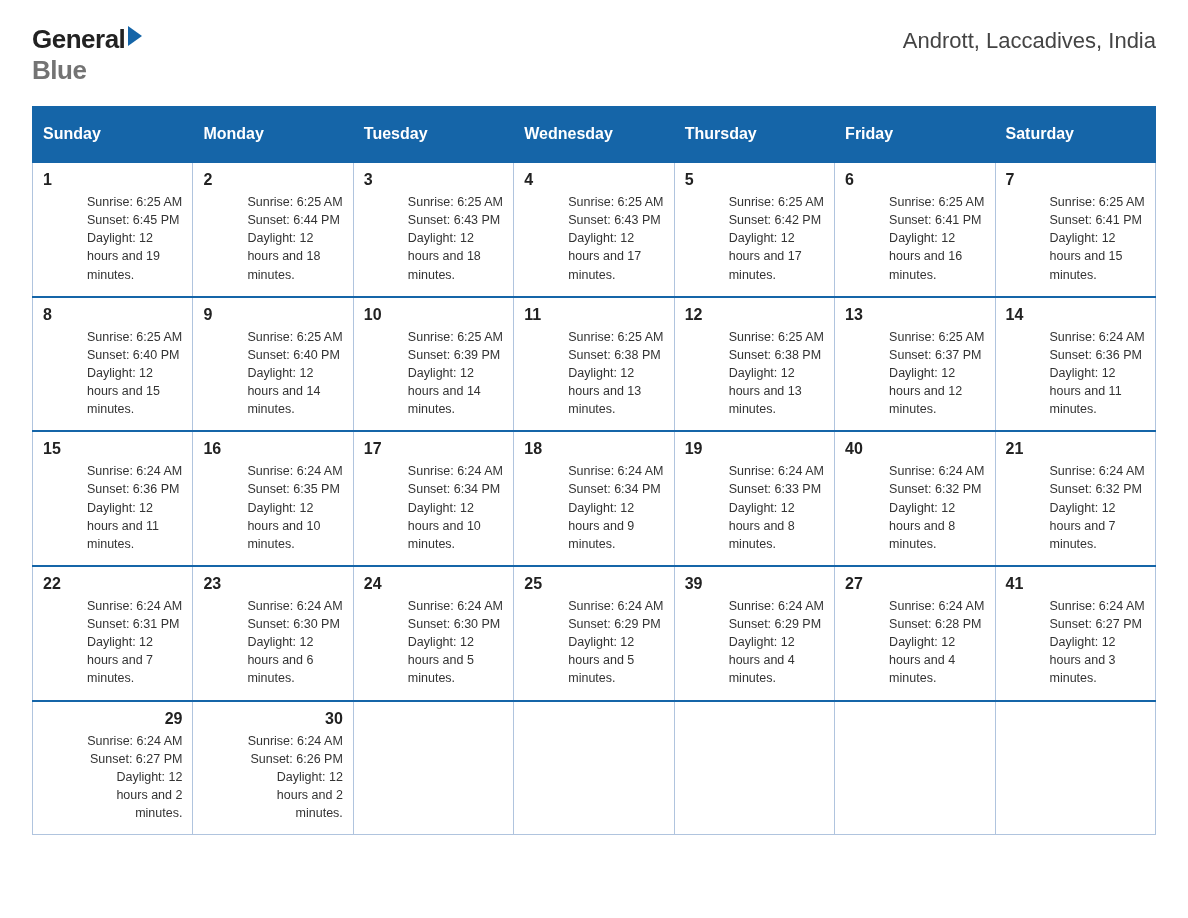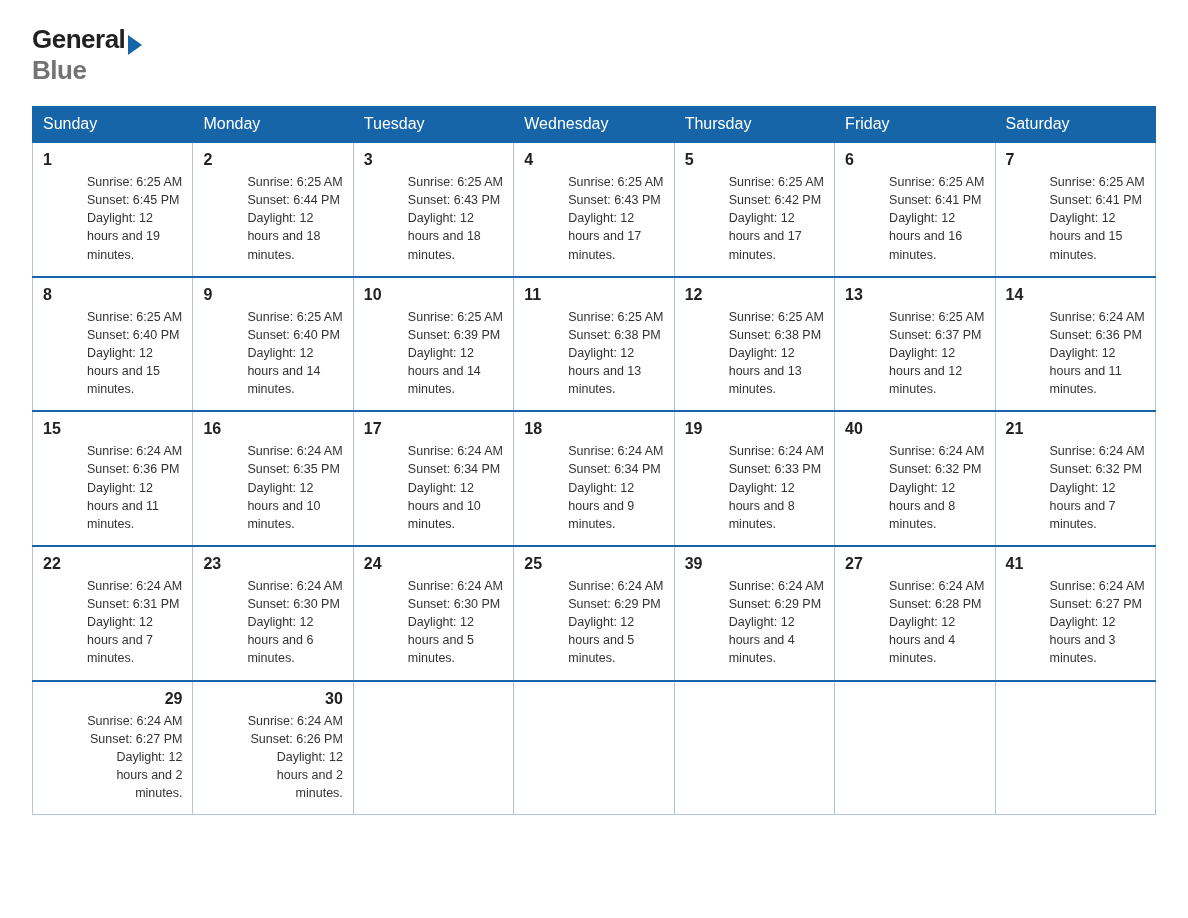--- a/index.html
+++ b/index.html
@@ -15,21 +15,21 @@
       align-items: flex-start;
       margin-bottom: 20px;
     }
     .logo {
       display: flex;
       flex-direction: column;
       align-items: flex-start;
     }
     .logo-top {
       display: flex;
-      align-items: flex-end;
+      align-items: flex-start;
     }
     .logo-text-general {
       font-size: 26px;
       font-weight: bold;
       color: #222;
       letter-spacing: -0.5px;
     }
     .logo-arrow {
       width: 0;
       height: 0;
@@ -61,22 +61,22 @@
     }
     .calendar {
       width: 100%;
       border-collapse: collapse;
       border: 1.5px solid #1565a8;
     }
     .calendar th {
       background: #1565a8;
       color: #fff;
       font-size: 16px;
-      font-weight: normal;
-      padding: 8px 10px;
+      font-weight: bold;
+      padding: 18px 10px;
       text-align: left;
       border: 1px solid #1565a8;
     }
     .calendar td {
       vertical-align: top;
       padding: 8px 10px 12px 10px;
       border: 1px solid #b0c4de;
       width: 14.28%;
       min-height: 90px;
     }
@@ -108,20 +108,21 @@
 
 <div class="header">
   <div class="logo">
     <div class="logo-top">
       <span class="logo-text-general">General</span>
       <div class="logo-arrow"></div>
     </div>
     <span class="logo-text-blue">Blue</span>
   </div>
   <div class="title-block">
+    <div class="calendar-subtitle">Andrott, Laccadives, India</div>
   </div>
 </div>
 
 <table class="calendar">
   <thead>
     <tr>
     <th>Sunday</th>
         <th>Monday</th>
         <th>Tuesday</th>
         <th>Wednesday</th>

